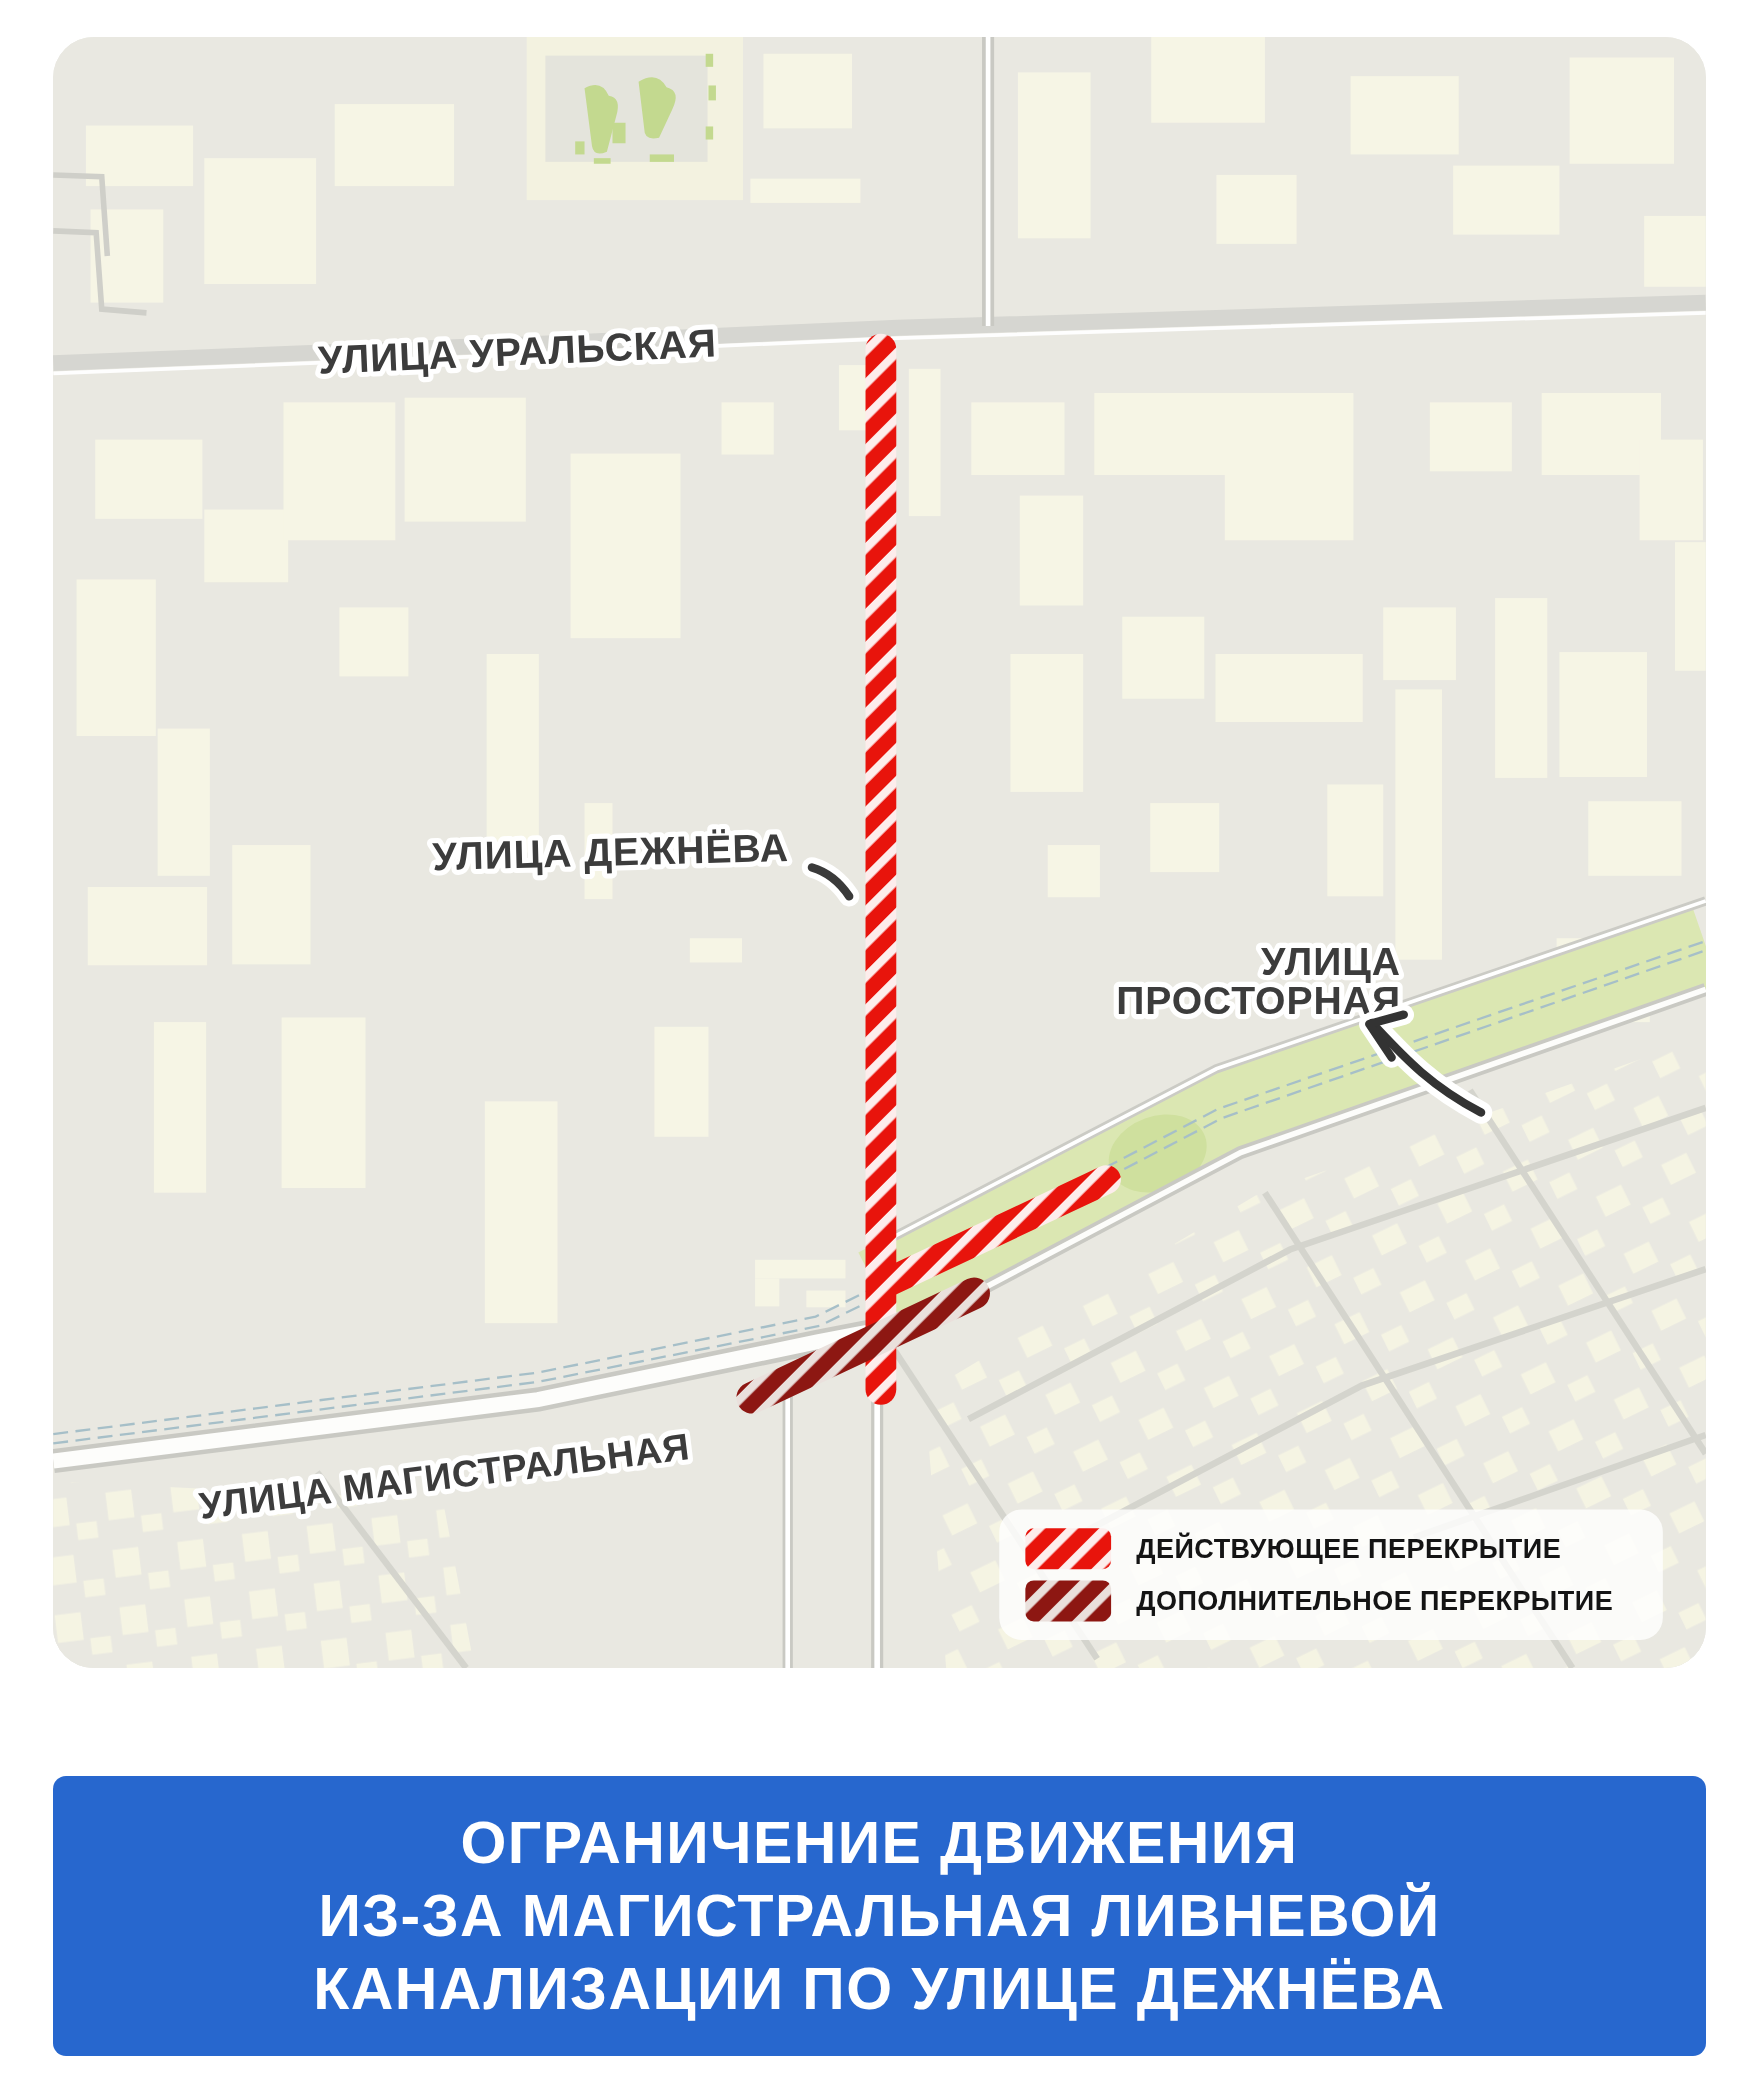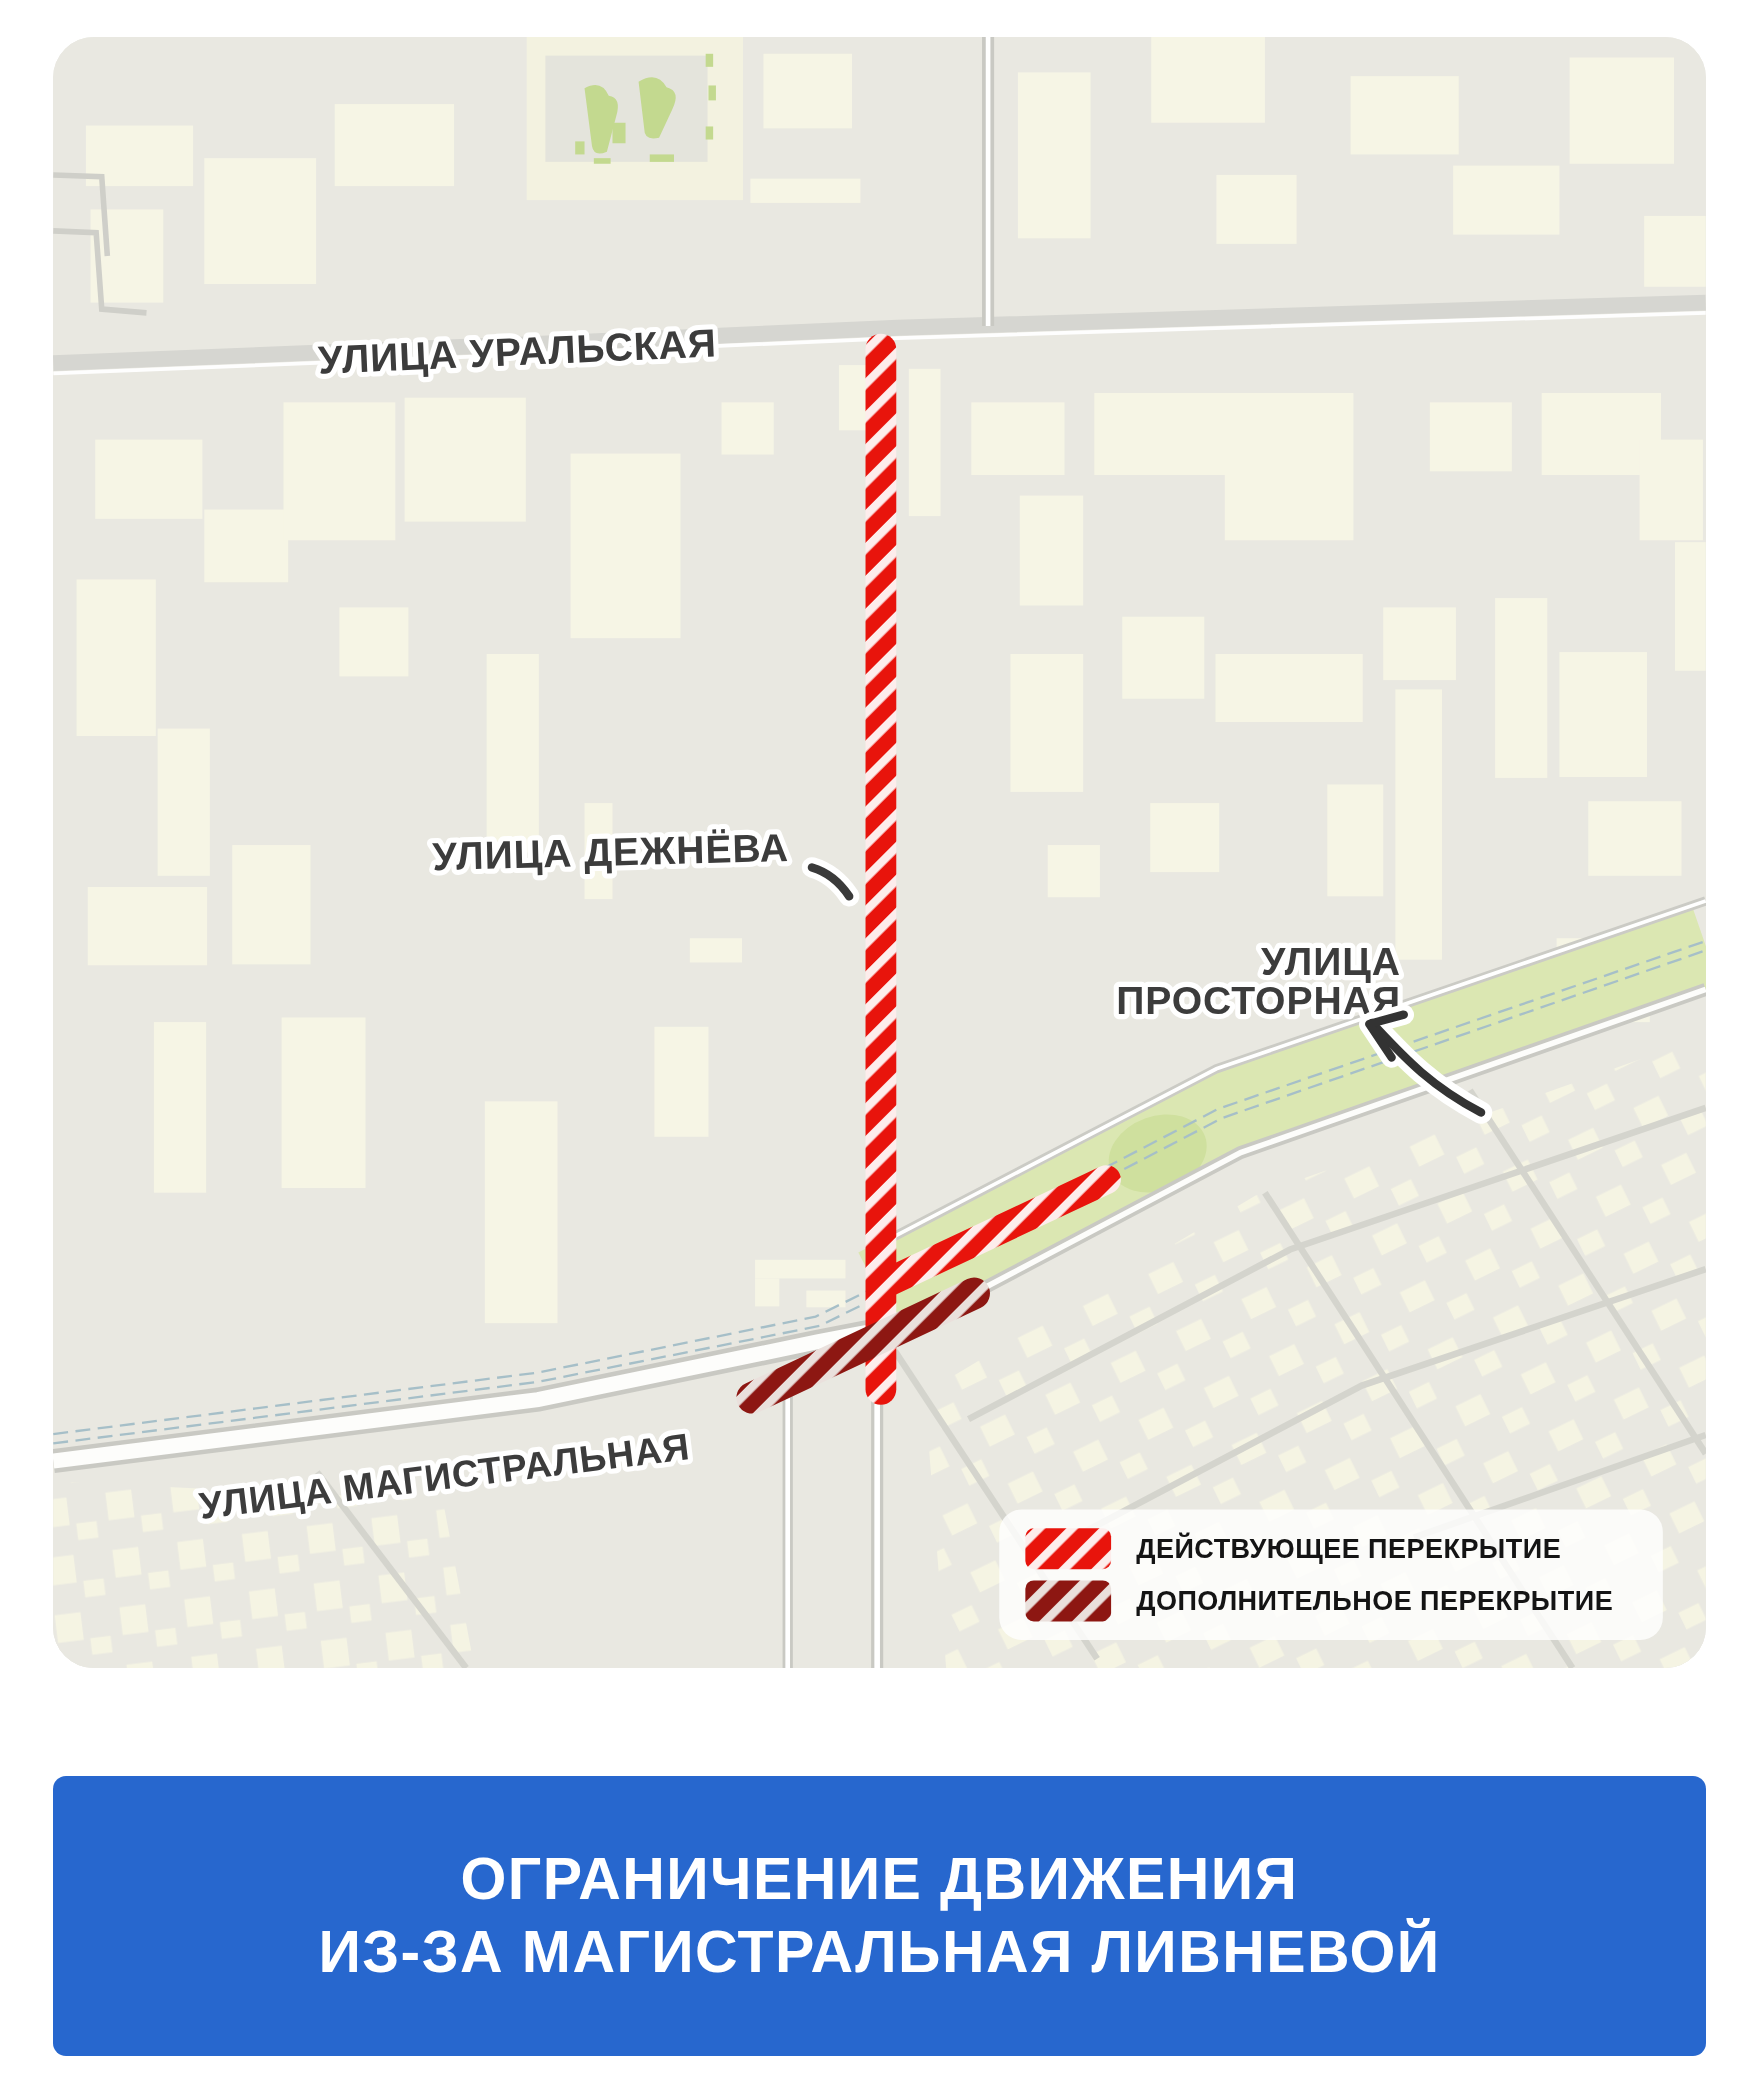--- a/index.html
+++ b/index.html
@@ -210,14 +210,15 @@
     <text class="legend-text" x="1162" y="1632">ДЕЙСТВУЮЩЕЕ ПЕРЕКРЫТИЕ</text>
     <rect x="1043" y="1656" width="92" height="44" rx="9" fill="url(#hatchDark)"></rect>
     <text class="legend-text" x="1162" y="1688">ДОПОЛНИТЕЛЬНОЕ ПЕРЕКРЫТИЕ</text>
   </g>
 </svg>
 </div>
 
 <div class="banner">
   <div class="line">ОГРАНИЧЕНИЕ ДВИЖЕНИЯ</div>
   <div class="line">ИЗ-ЗА МАГИСТРАЛЬНАЯ ЛИВНЕВОЙ</div>
+  <div class="line">КАНАЛИЗАЦИИ ПО УЛИЦЕ ДЕЖНЁВА</div>
 </div>
 
 
 </body></html>

